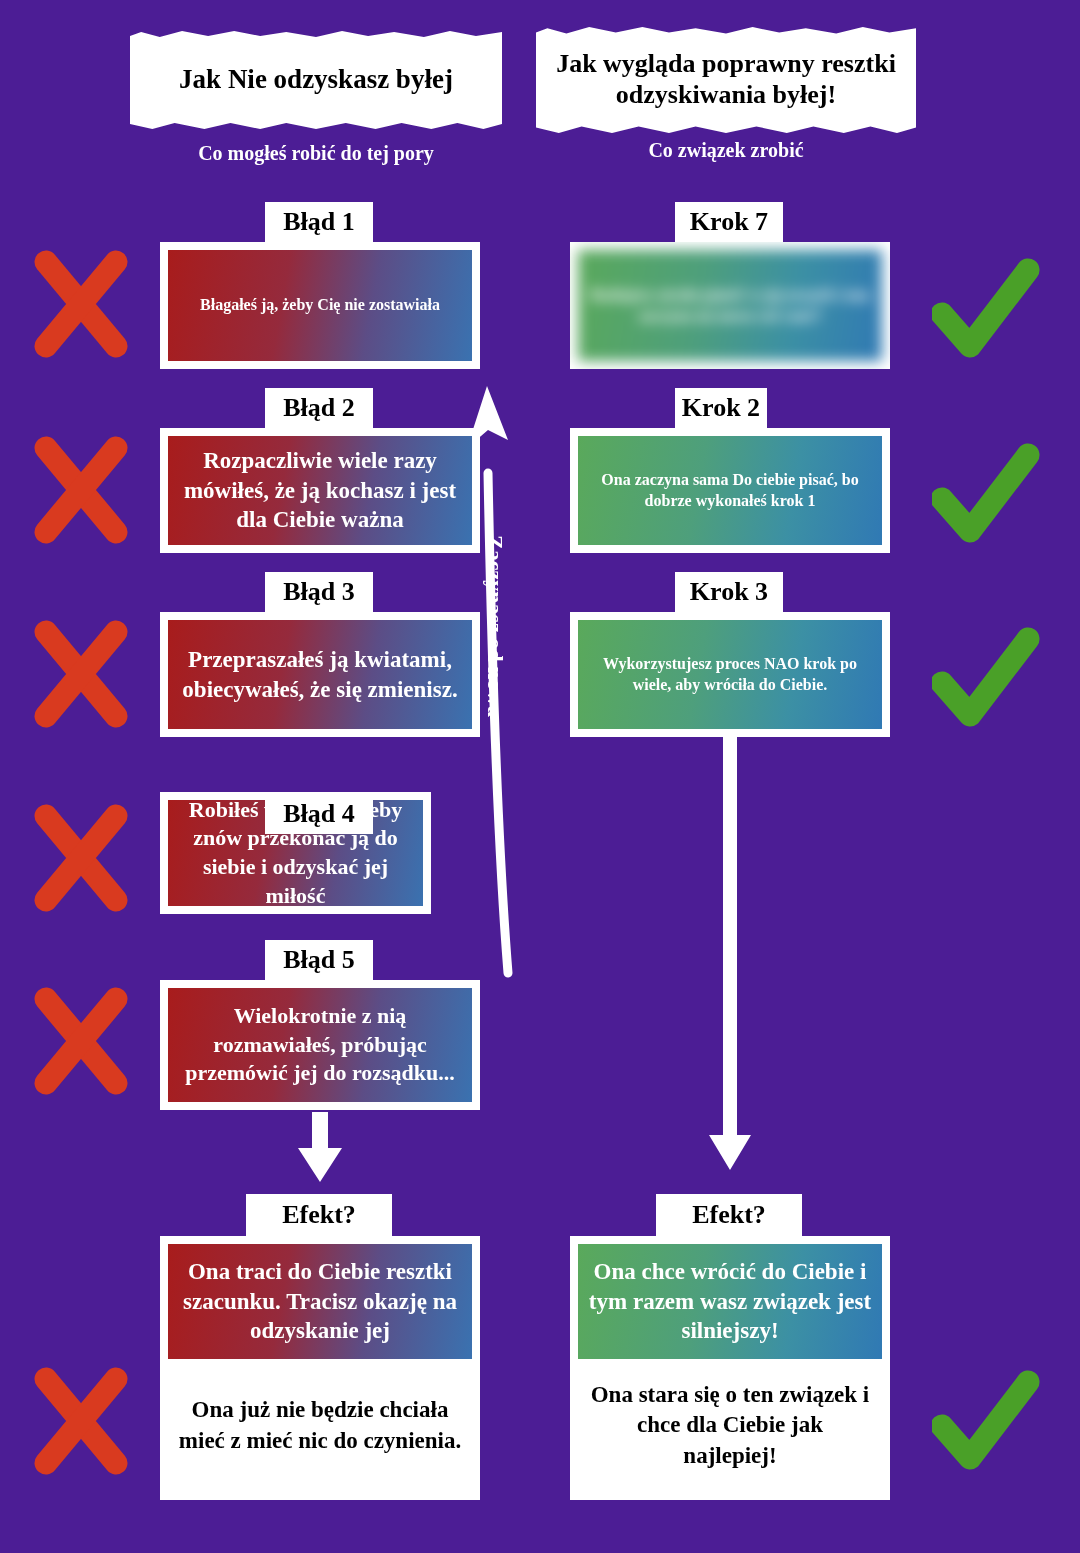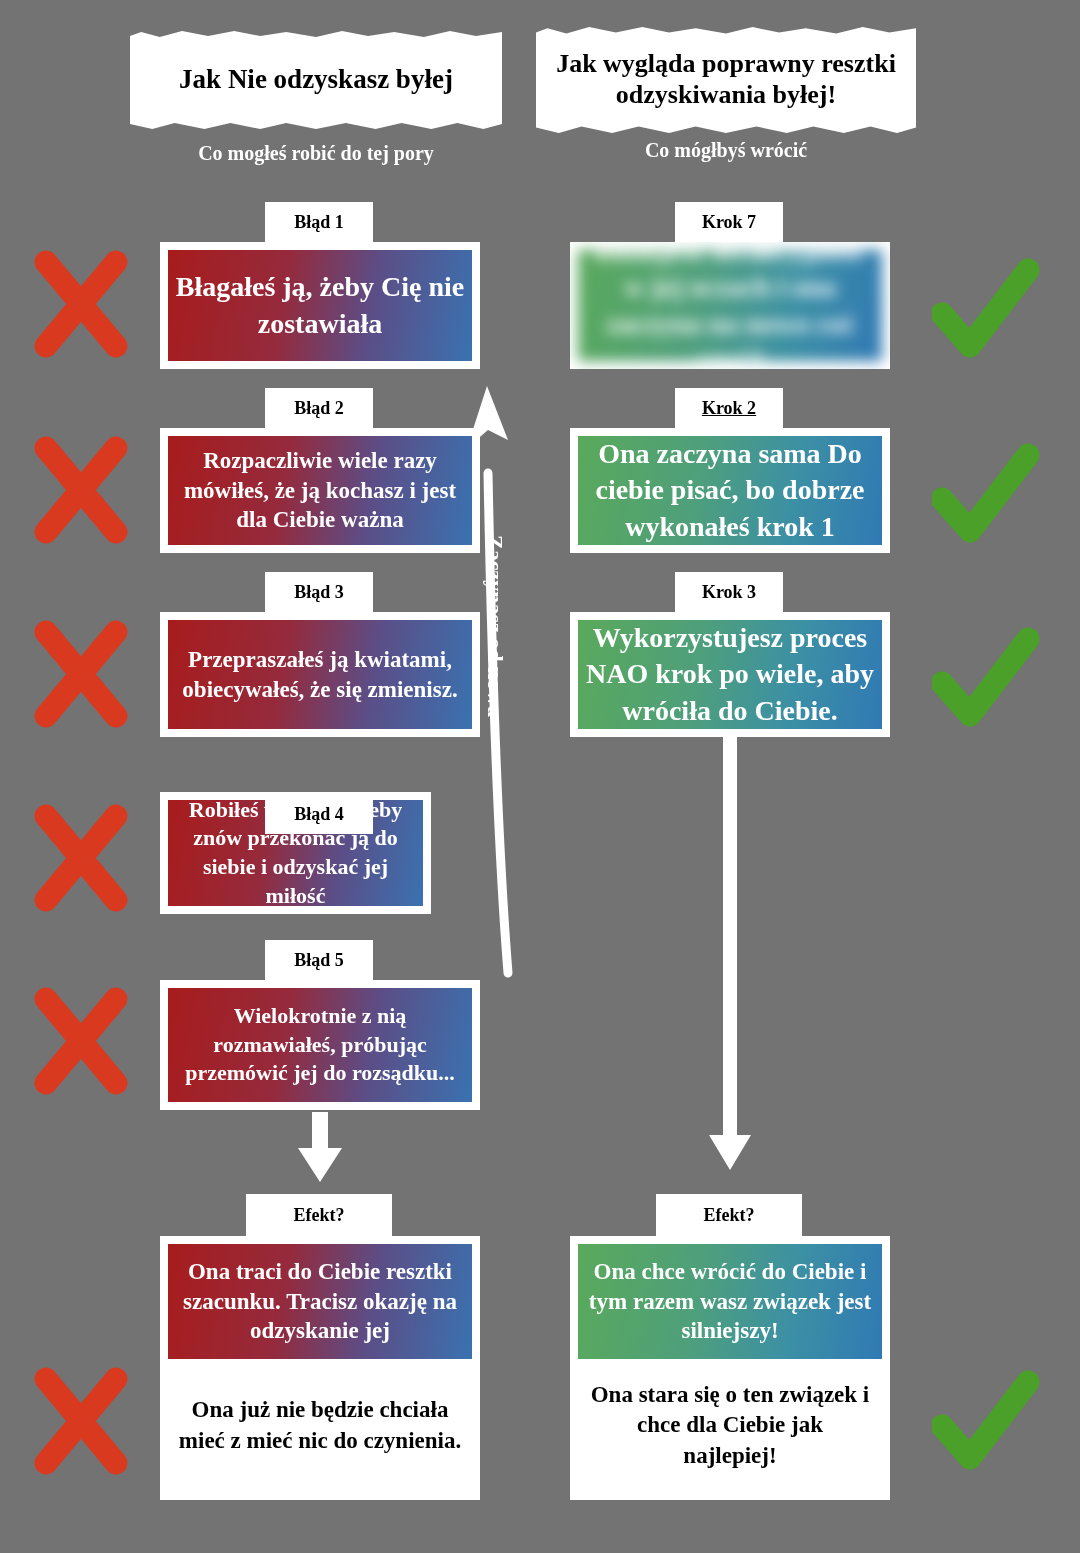--- a/index.html
+++ b/index.html
@@ -9,21 +9,21 @@
     width: 1080px;
     height: 1553px;
     overflow: hidden;
     font-family: "Liberation Serif", "DejaVu Serif", serif;
   }
 
   #canvas {
     position: relative;
     width: 1080px;
     height: 1553px;
-    background: #737373;
+    background: #4c1d95;
   }
 
   
   .headline {
     position: absolute;
     background: #ffffff;
     color: #000000;
     font-weight: bold;
     text-align: center;
     display: flex;
@@ -49,21 +49,21 @@
     text-align: center;
   }
   #subhead-left  { left: 130px; top: 142px; width: 372px; }
   #subhead-right { left: 536px; top: 139px; width: 380px; }
 
   
   .tag {
     position: absolute;
     background: #ffffff;
     color: #000000;
-    font-size: 18px;
+    font-size: 26px;
     font-weight: bold;
     text-align: center;
     display: flex;
     align-items: center;
     justify-content: center;
     z-index: 3;
   }
 
   
   .card {
@@ -74,21 +74,21 @@
   }
   .card-inner {
     width: 100%;
     height: 100%;
     display: flex;
     align-items: center;
     justify-content: center;
     text-align: center;
     color: #ffffff;
     font-weight: bold;
-    font-size: 28px;
+    font-size: 16px;
     line-height: 1.30;
     padding: 4px 6px;
   }
   .grad-bad  { background: linear-gradient(100deg, #a81c1c 0%, #952a3c 38%, #5c4d86 66%, #3a72b0 100%); }
   .grad-good { background: linear-gradient(100deg, #5aa95b 0%, #4e9f7c 40%, #3c90a4 70%, #3079b4 100%); }
   .blurred { filter: blur(7px); }
 
   
   .effect-card {
     position: absolute;
@@ -143,21 +143,21 @@
 </style>
 </head>
 <body>
 
 <div id="canvas">
 
   <div class="headline" id="headline-left">Jak Nie odzyskasz byłej</div>
   <div class="subhead" id="subhead-left">Co mogłeś robić do tej pory</div>
 
   <div class="headline" id="headline-right">Jak wygląda poprawny resztki odzyskiwania byłej!</div>
-  <div class="subhead" id="subhead-right">Co mógłbyś wrócić</div>
+  <div class="subhead" id="subhead-right">Co związek zrobić</div>
 
   <div class="tag" style="left:265px; top:202px; width:108px; height:40px;">Błąd 1</div>
   <div class="card" style="left:160px; top:242px; width:320px; height:127px;">
     <div class="card-inner grad-bad">Błagałeś ją, żeby Cię nie zostawiała</div>
   </div>
 
   <div class="tag" style="left:265px; top:388px; width:108px; height:40px;">Błąd 2</div>
   <div class="card" style="left:160px; top:428px; width:320px; height:125px;">
     <div class="card-inner grad-bad" style="font-size:23px;">Rozpaczliwie wiele razy mówiłeś, że ją kochasz i jest dla Ciebie ważna</div>
   </div>
@@ -185,21 +185,21 @@
   <div class="effect-card" style="left:160px; top:1236px; width:320px; height:264px;">
     <div class="effect-band grad-bad">Ona traci do Ciebie resztki szacunku. Tracisz okazję na odzyskanie jej</div>
     <div class="effect-note">Ona już nie będzie chciała mieć z mieć nic do czynienia.</div>
   </div>
 
   <div class="tag" style="left:675px; top:202px; width:108px; height:40px;">Krok 7</div>
   <div class="card" style="left:570px; top:242px; width:320px; height:127px; overflow:hidden;">
     <div class="card-inner grad-good blurred">Budujesz atrakcyjność w jej oczach i ona zaczyna na nowo coś czuć?</div>
   </div>
 
-  <div class="tag" style="left:675px; top:388px; width:108px; height:40px;text-decoration:underline;">Krok 2</div>
+  <div class="tag" style="left:675px; top:388px; width:92px; height:40px;">Krok 2</div>
   <div class="card" style="left:570px; top:428px; width:320px; height:125px;">
     <div class="card-inner grad-good">Ona zaczyna sama Do ciebie pisać, bo dobrze wykonałeś krok 1</div>
   </div>
 
   <div class="tag" style="left:675px; top:572px; width:108px; height:40px;">Krok 3</div>
   <div class="card" style="left:570px; top:612px; width:320px; height:125px;">
     <div class="card-inner grad-good">Wykorzystujesz proces NAO krok po wiele, aby wróciła do Ciebie.</div>
   </div>
 
   <svg class="arrow-svg" style="left:700px; top:737px;" width="60" height="435" viewBox="0 0 60 435">

